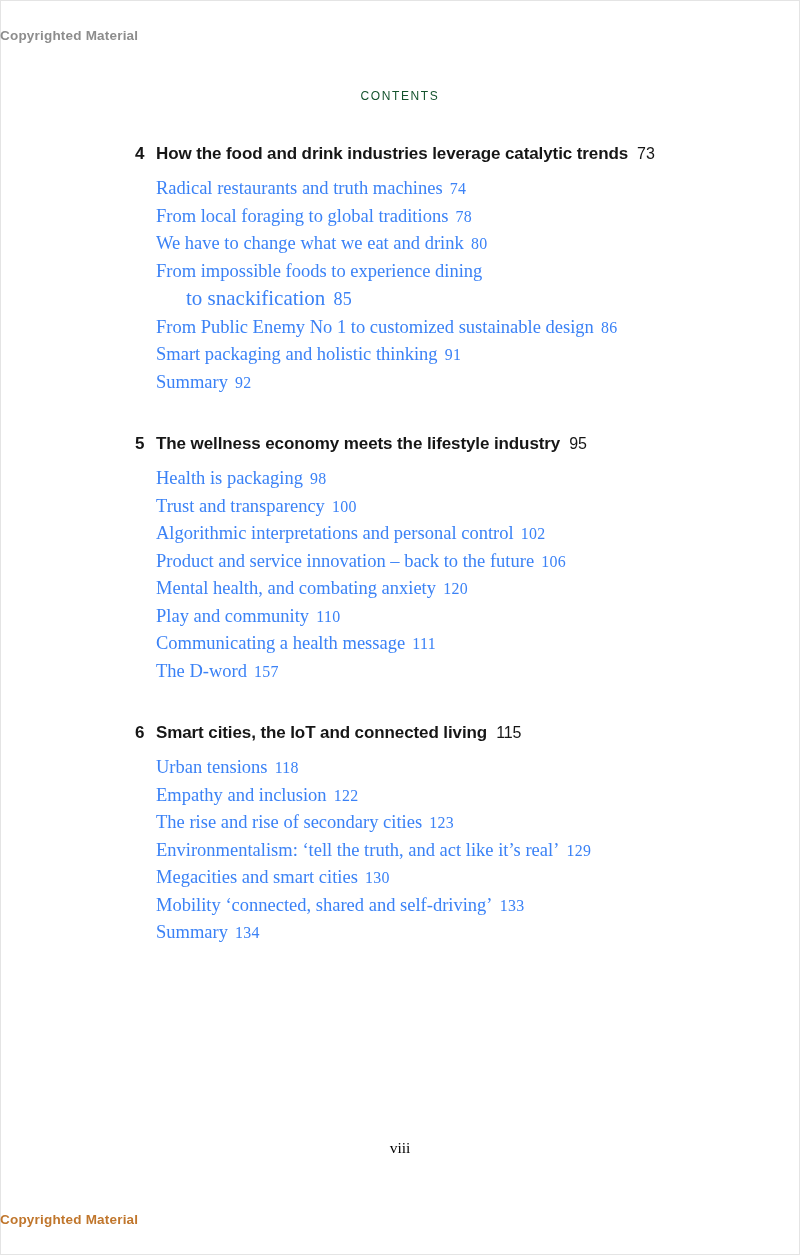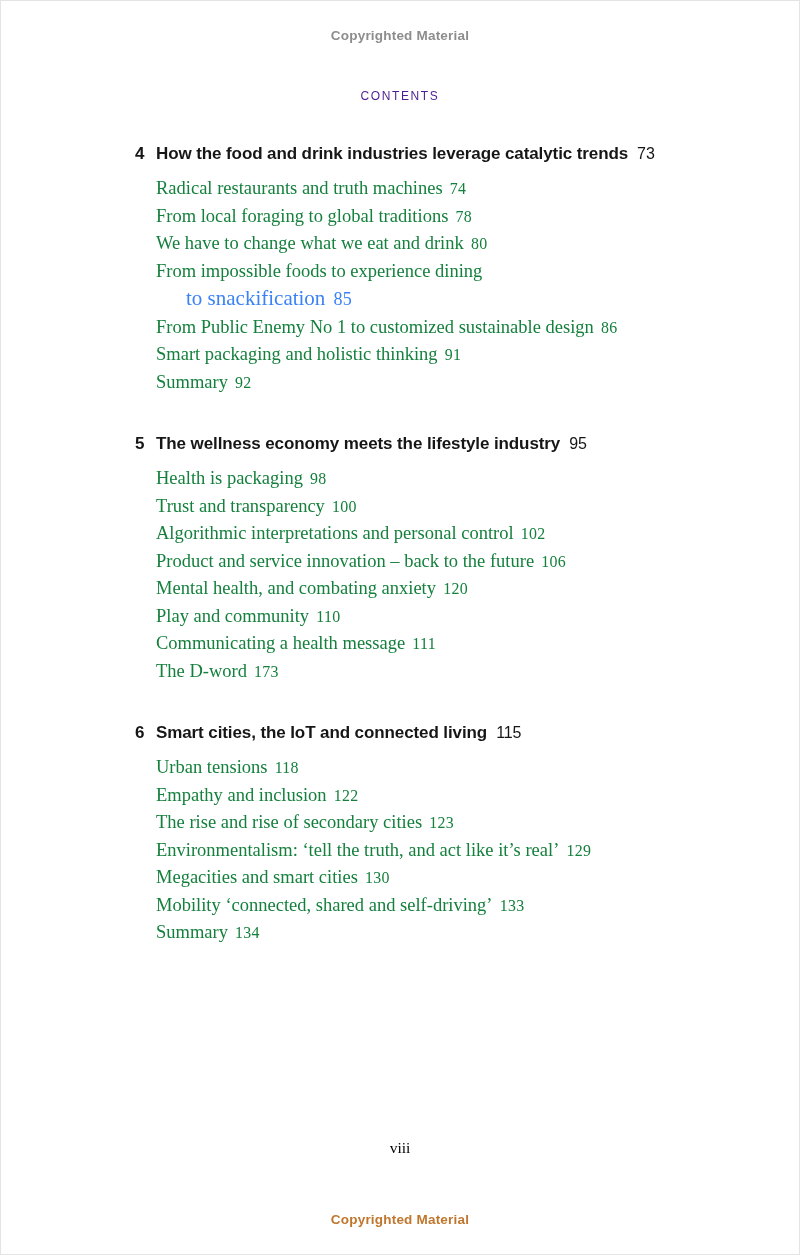--- a/index.html
+++ b/index.html
@@ -14,39 +14,38 @@
     background: var(--page-bg, #ffffff);
     box-shadow: inset 0 0 0 1px var(--border-color, #e4e4e4);
     overflow: hidden;
     font-family: "Liberation Serif", serif;
     color: var(--text-color, #1c1c1c);
   }
   .notice {
     position: absolute;
     left: 0;
     width: 100%;
-    text-align: center;
     font-family: "Liberation Sans", sans-serif;
     font-size: 13.5px;
     font-weight: 600;
     letter-spacing: 0.2px;
   }
   .notice.top { top: 28px; color: var(--notice-top-color, #8d8d8d); }
   .notice.bottom { top: 1212px; color: var(--notice-bottom-color, #c0762c); }
   .toc-header {
     position: absolute;
     top: 89px;
     left: 0;
     width: 100%;
     text-align: center;
     font-family: "Liberation Sans", sans-serif;
     font-size: 12px;
     letter-spacing: 1.6px;
     font-weight: 400;
-    color: #4c1d95;
+    color: #14532d;
   }
   .toc {
     position: absolute;
     top: 140px;
     left: 135px;
     right: 70px;
   }
   .chapter + .chapter { margin-top: 34px; }
   .ch-head {
     display: flex;
@@ -67,21 +66,21 @@
   .ch-page {
     font-weight: 400;
     font-size: 16px;
     margin-left: 9px;
   }
   .entry {
     padding-left: 21px;
     font-family: "Liberation Serif", serif;
     font-size: 18.5px;
     line-height: 27.5px;
-    color: #15803d;
+    color: #3b82f6;
   }
   .entry-cont {
     padding-left: 51px;
     font-family: "Liberation Serif", serif;
     font-size: 21px;
     line-height: 27.5px;
     color: #3b82f6;
   }
   .entry-page {
     font-size: 0.86em;
@@ -129,21 +128,21 @@
           <span class="ch-title">The wellness economy meets the lifestyle industry</span>
           <span class="ch-page">95</span>
         </div>
         <div class="entry"><span class="entry-title">Health is packaging</span><span class="entry-page">98</span></div>
         <div class="entry"><span class="entry-title">Trust and transparency</span><span class="entry-page">100</span></div>
         <div class="entry"><span class="entry-title">Algorithmic interpretations and personal control</span><span class="entry-page">102</span></div>
         <div class="entry"><span class="entry-title">Product and service innovation – back to the future</span><span class="entry-page">106</span></div>
         <div class="entry"><span class="entry-title">Mental health, and combating anxiety</span><span class="entry-page">120</span></div>
         <div class="entry"><span class="entry-title">Play and community</span><span class="entry-page">110</span></div>
         <div class="entry"><span class="entry-title">Communicating a health message</span><span class="entry-page">111</span></div>
-        <div class="entry"><span class="entry-title">The D-word</span><span class="entry-page">173</span></div>
+        <div class="entry"><span class="entry-title">The D-word</span><span class="entry-page">157</span></div>
       </div>
       <div class="chapter">
         <div class="ch-head">
           <span class="ch-num">6</span>
           <span class="ch-title">Smart cities, the IoT and connected living</span>
           <span class="ch-page">115</span>
         </div>
         <div class="entry"><span class="entry-title">Urban tensions</span><span class="entry-page">118</span></div>
         <div class="entry"><span class="entry-title">Empathy and inclusion</span><span class="entry-page">122</span></div>
         <div class="entry"><span class="entry-title">The rise and rise of secondary cities</span><span class="entry-page">123</span></div>

